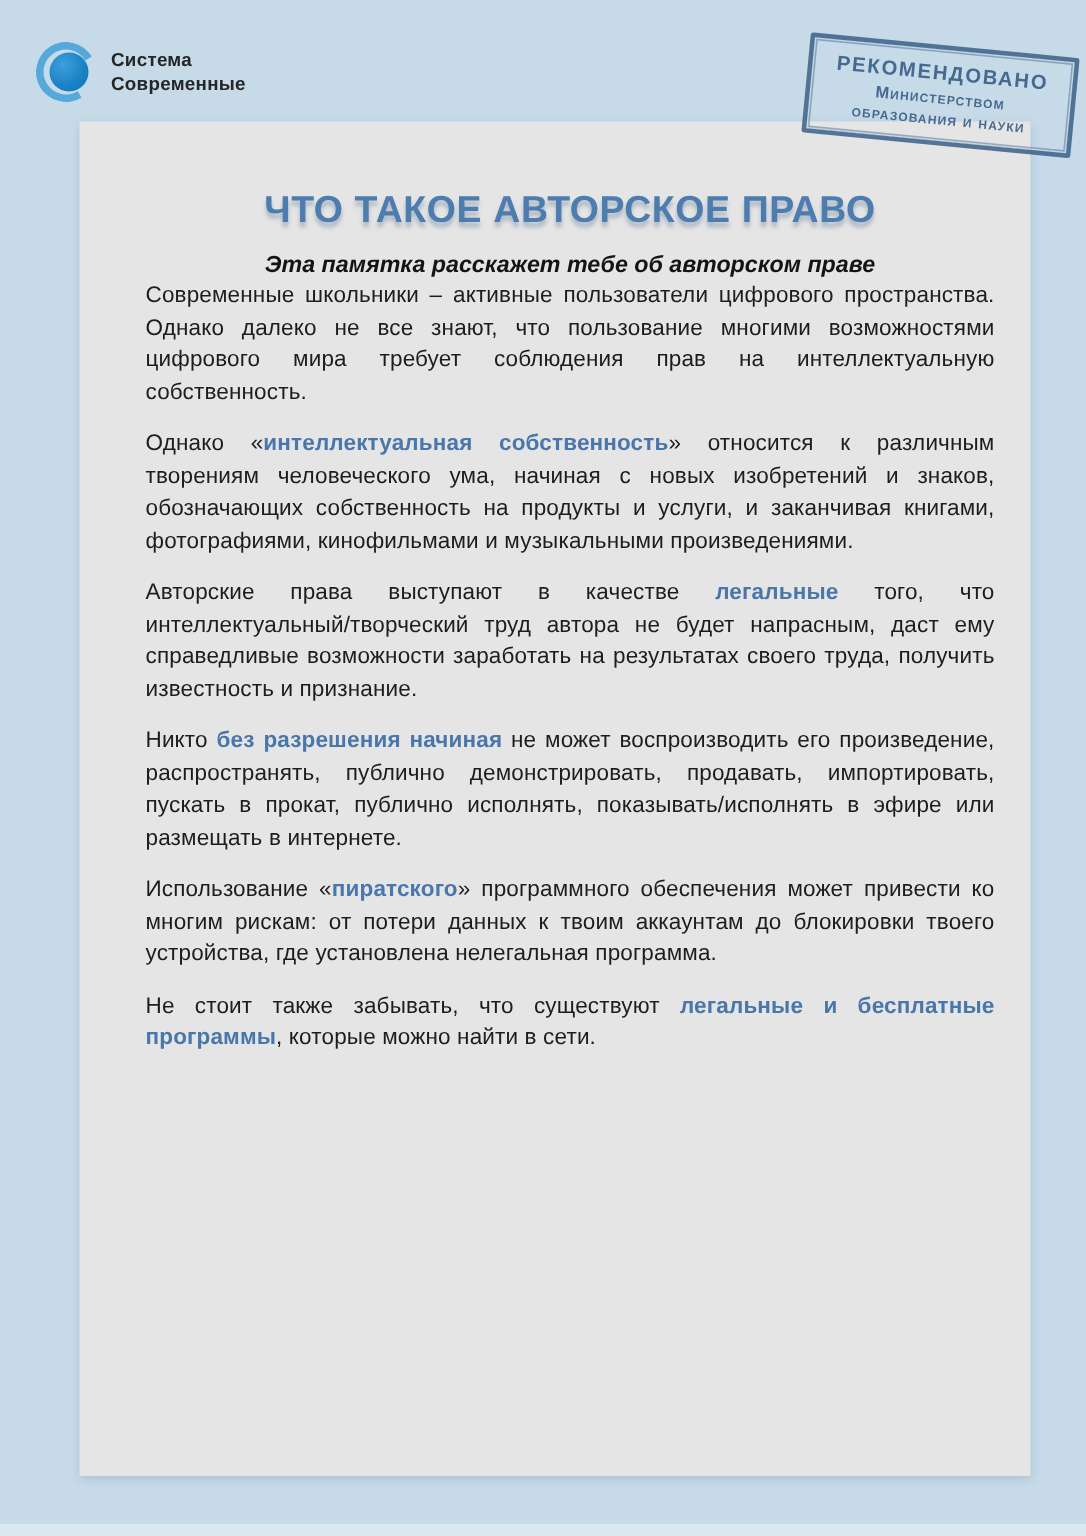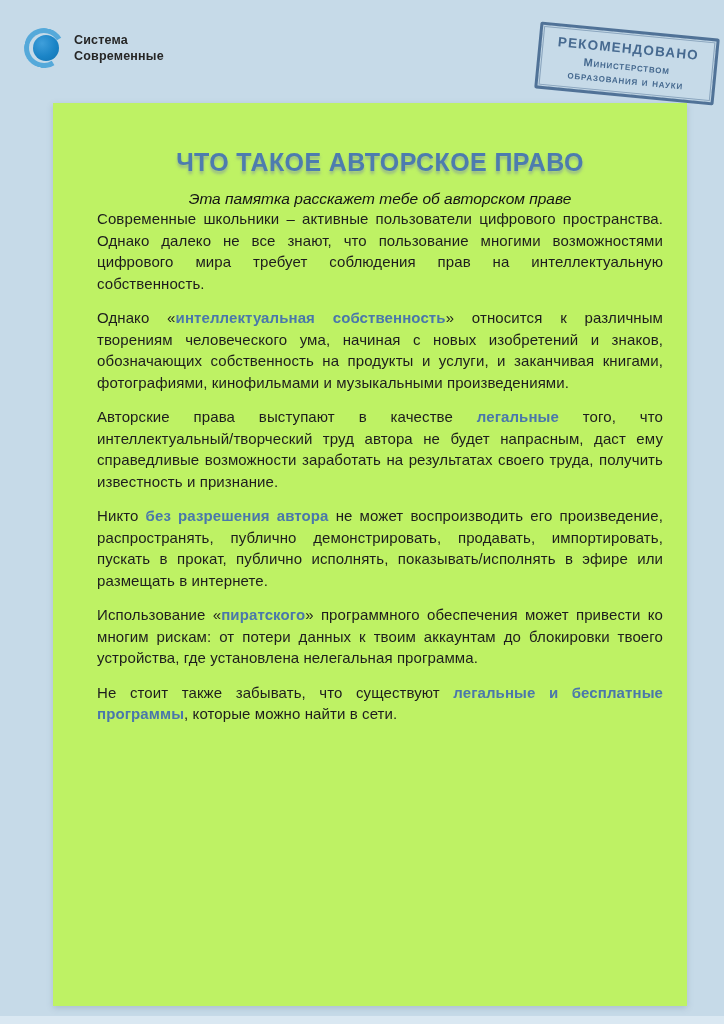--- a/index.html
+++ b/index.html
@@ -60,39 +60,39 @@
     margin-bottom: 3px;
   }
   .stamp-line2, .stamp-line3 {
     font-weight: bold; font-size: 11px;
     font-variant: small-caps; letter-spacing: 0.8px;
     line-height: 14px;
   }
 
   
   .card {
-    position: absolute; left: 53px; top: 103px;
+    position: absolute; left: 53px; top: 81px;
     width: 634px; height: 903px;
-    background: #bef264;
+    background: #e5e5e5;
     box-shadow: 0 2px 6px rgba(90, 110, 130, 0.25);
     box-sizing: border-box;
     padding: 45px 24px 0 44px;
   }
   .doc-title {
     text-align: center;
     font-weight: bold;
     font-size: 25px;
     letter-spacing: 0.4px;
     color: #4d7cae;
     text-shadow: 0 3px 3px rgba(120, 140, 165, 0.55);
     margin: 0 0 13px 0;
   }
   .doc-subtitle {
     text-align: center;
-    font-weight: normal;
+    font-weight: bold;
     font-style: italic;
     font-size: 15.5px;
     color: #141414;
     margin: 0;
   }
   .body-text { }
   .para {
     margin: 0 0 13px 0;
     font-size: 15px;
     line-height: 21.5px;
@@ -125,19 +125,19 @@
   <div class="stamp-line3">образования и науки</div>
 </div>
 
 <div class="card">
   <h1 class="doc-title">ЧТО ТАКОЕ АВТОРСКОЕ ПРАВО</h1>
   <p class="doc-subtitle">Эта памятка расскажет тебе об авторском праве</p>
   <div class="body-text">
       <p class="para"><span>Современные школьники – активные пользователи цифрового пространства. Однако далеко не все знают, что пользование многими возможностями цифрового мира требует соблюдения прав на интеллектуальную собственность.</span></p>
       <p class="para"><span>Однако «</span><span class="accent">интеллектуальная собственность</span><span>» относится к различным творениям человеческого ума, начиная с новых изобретений и знаков, обозначающих собственность на продукты и услуги, и заканчивая книгами, фотографиями, кинофильмами и музыкальными произведениями.</span></p>
       <p class="para"><span>Авторские права выступают в качестве </span><span class="accent">легальные</span><span> того, что интеллектуальный/творческий труд автора не будет напрасным, даст ему справедливые возможности заработать на результатах своего труда, получить известность и признание.</span></p>
-      <p class="para"><span>Никто </span><span class="accent">без разрешения автора</span><span> не может воспроизводить его произведение, распространять, публично демонстрировать, продавать, импортировать, пускать в прокат, публично исполнять, показывать/исполнять в эфире или размещать в интернете.</span></p>
+      <p class="para"><span>Никто </span><span class="accent">без разрешения начиная</span><span> не может воспроизводить его произведение, распространять, публично демонстрировать, продавать, импортировать, пускать в прокат, публично исполнять, показывать/исполнять в эфире или размещать в интернете.</span></p>
       <p class="para"><span>Использование «</span><span class="accent">пиратского</span><span>» программного обеспечения может привести ко многим рискам: от потери данных к твоим аккаунтам до блокировки твоего устройства, где установлена нелегальная программа.</span></p>
       <p class="para"><span>Не стоит также забывать, что существуют </span><span class="accent">легальные и бесплатные программы</span><span>, которые можно найти в сети.</span></p>
     </div>
 </div>
 
 <div class="page-bottom-strip"></div>
 
 </body></html>

